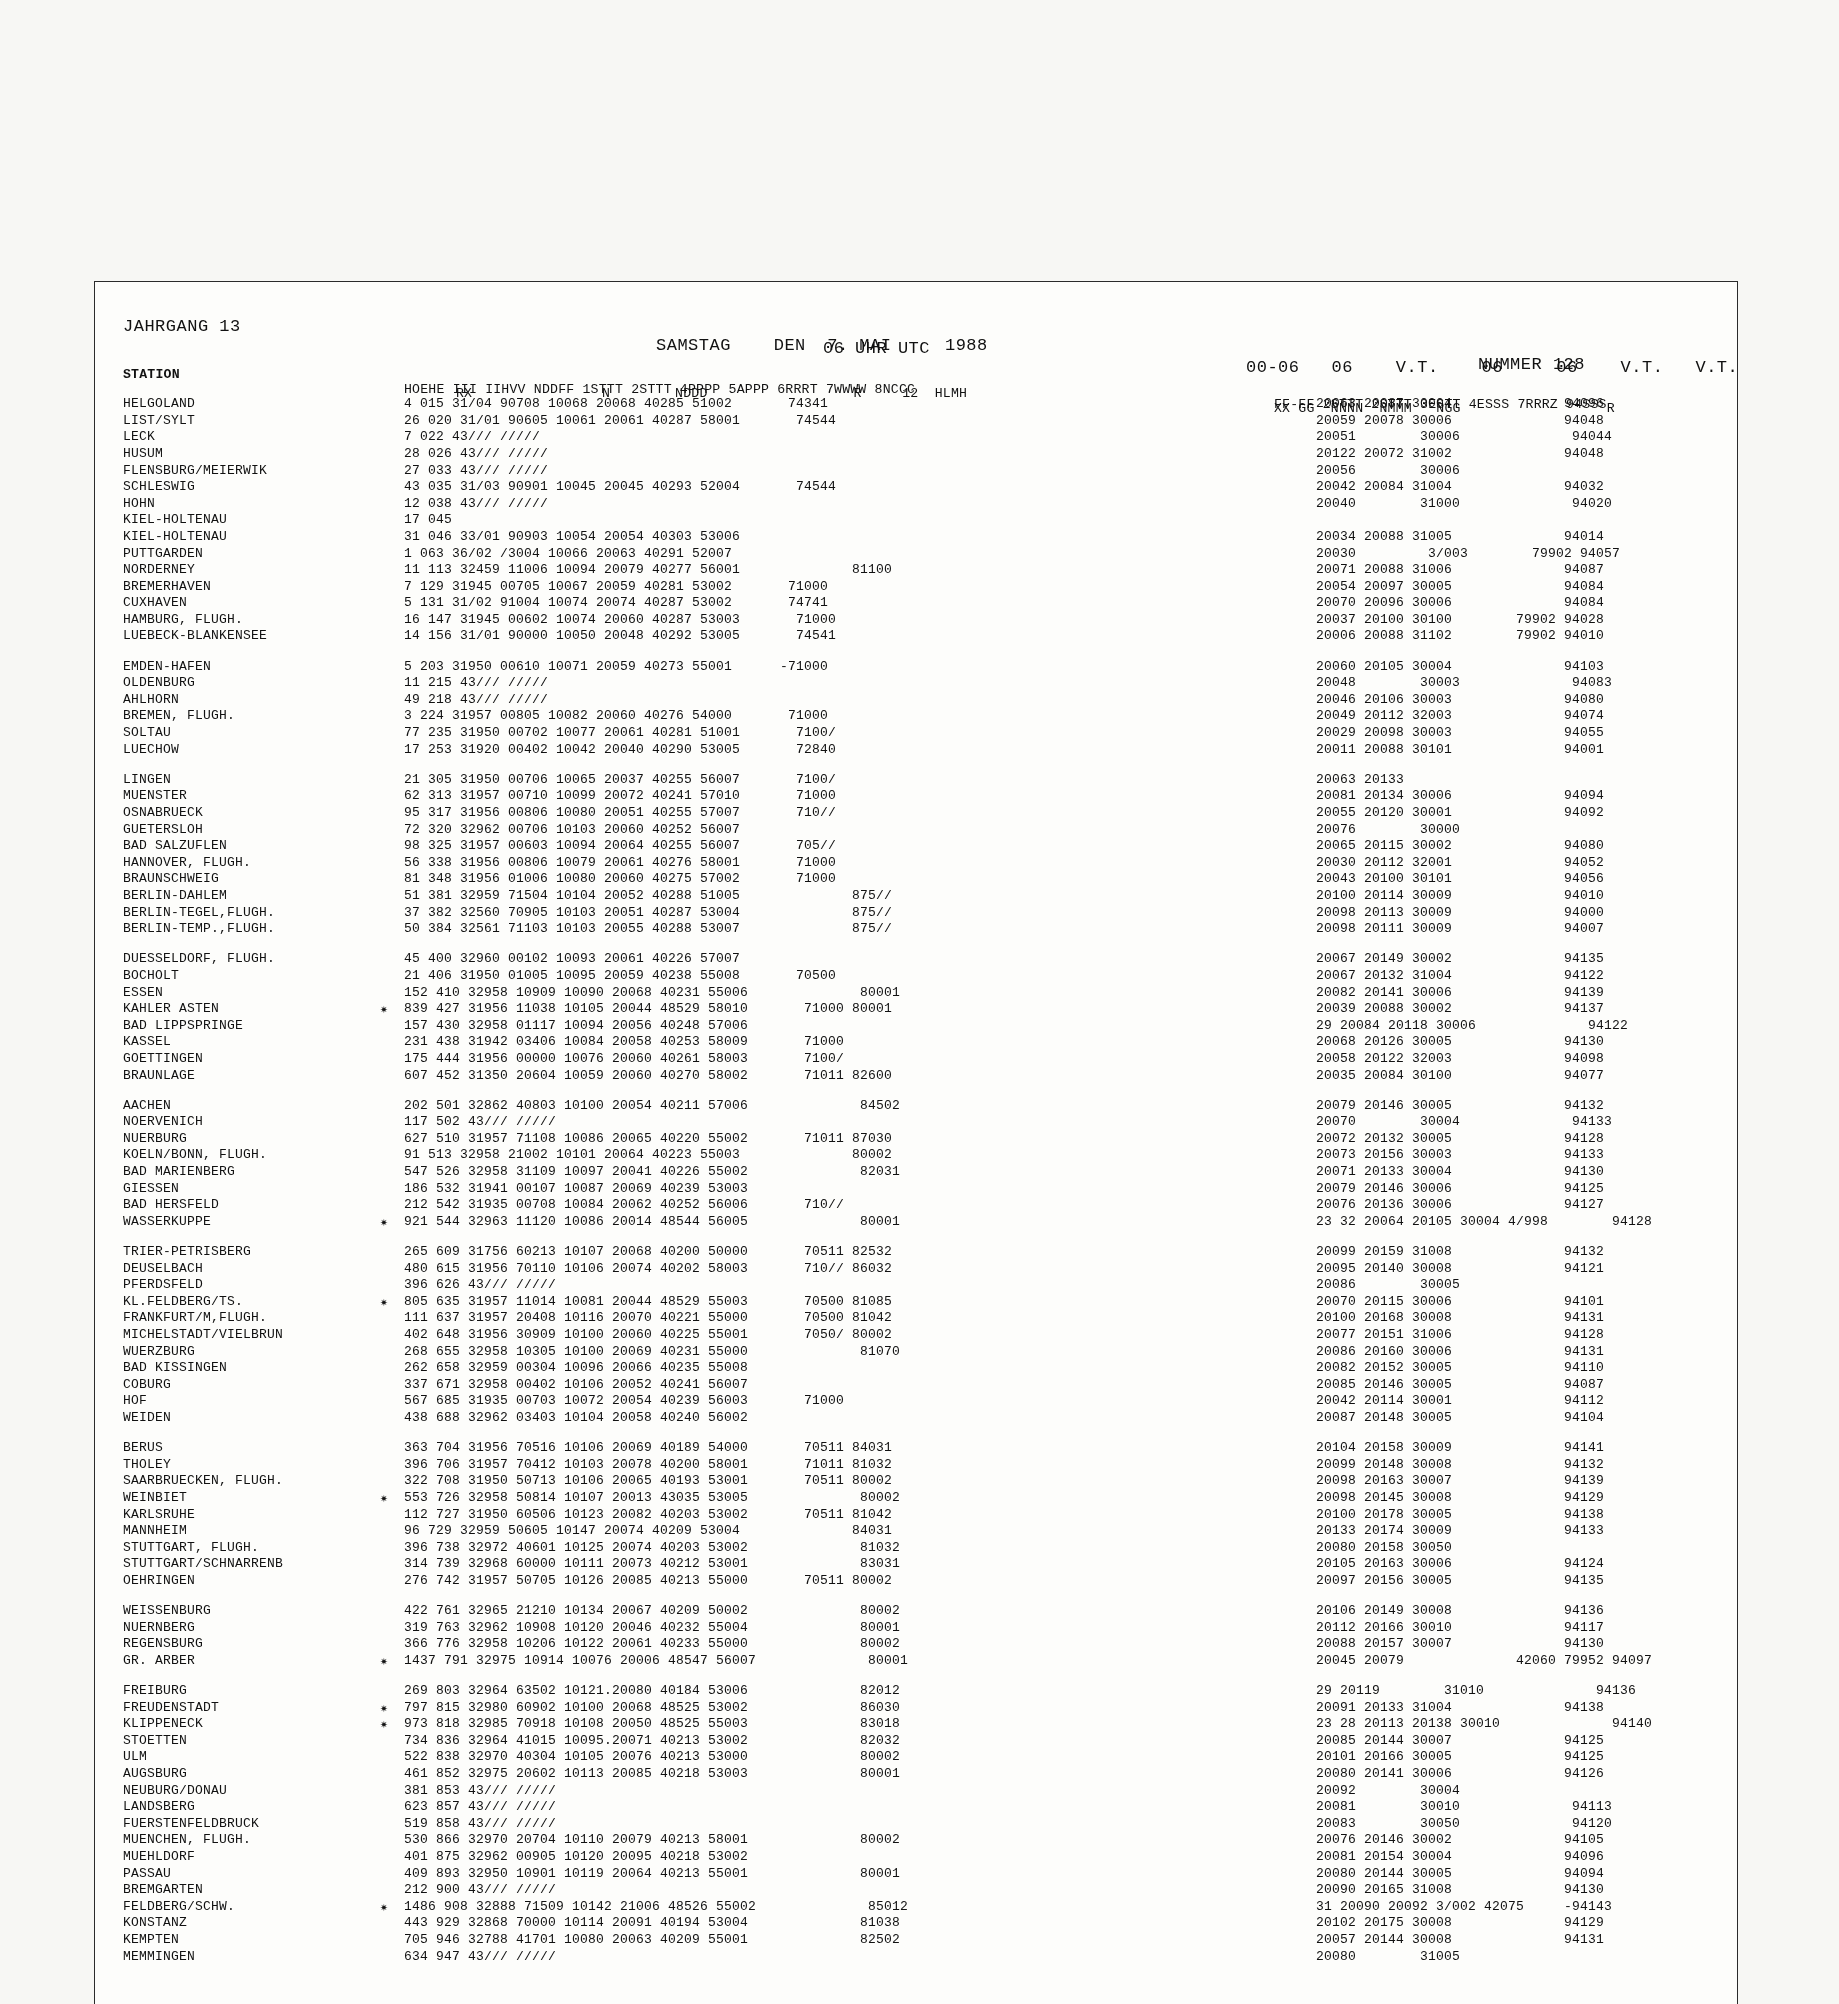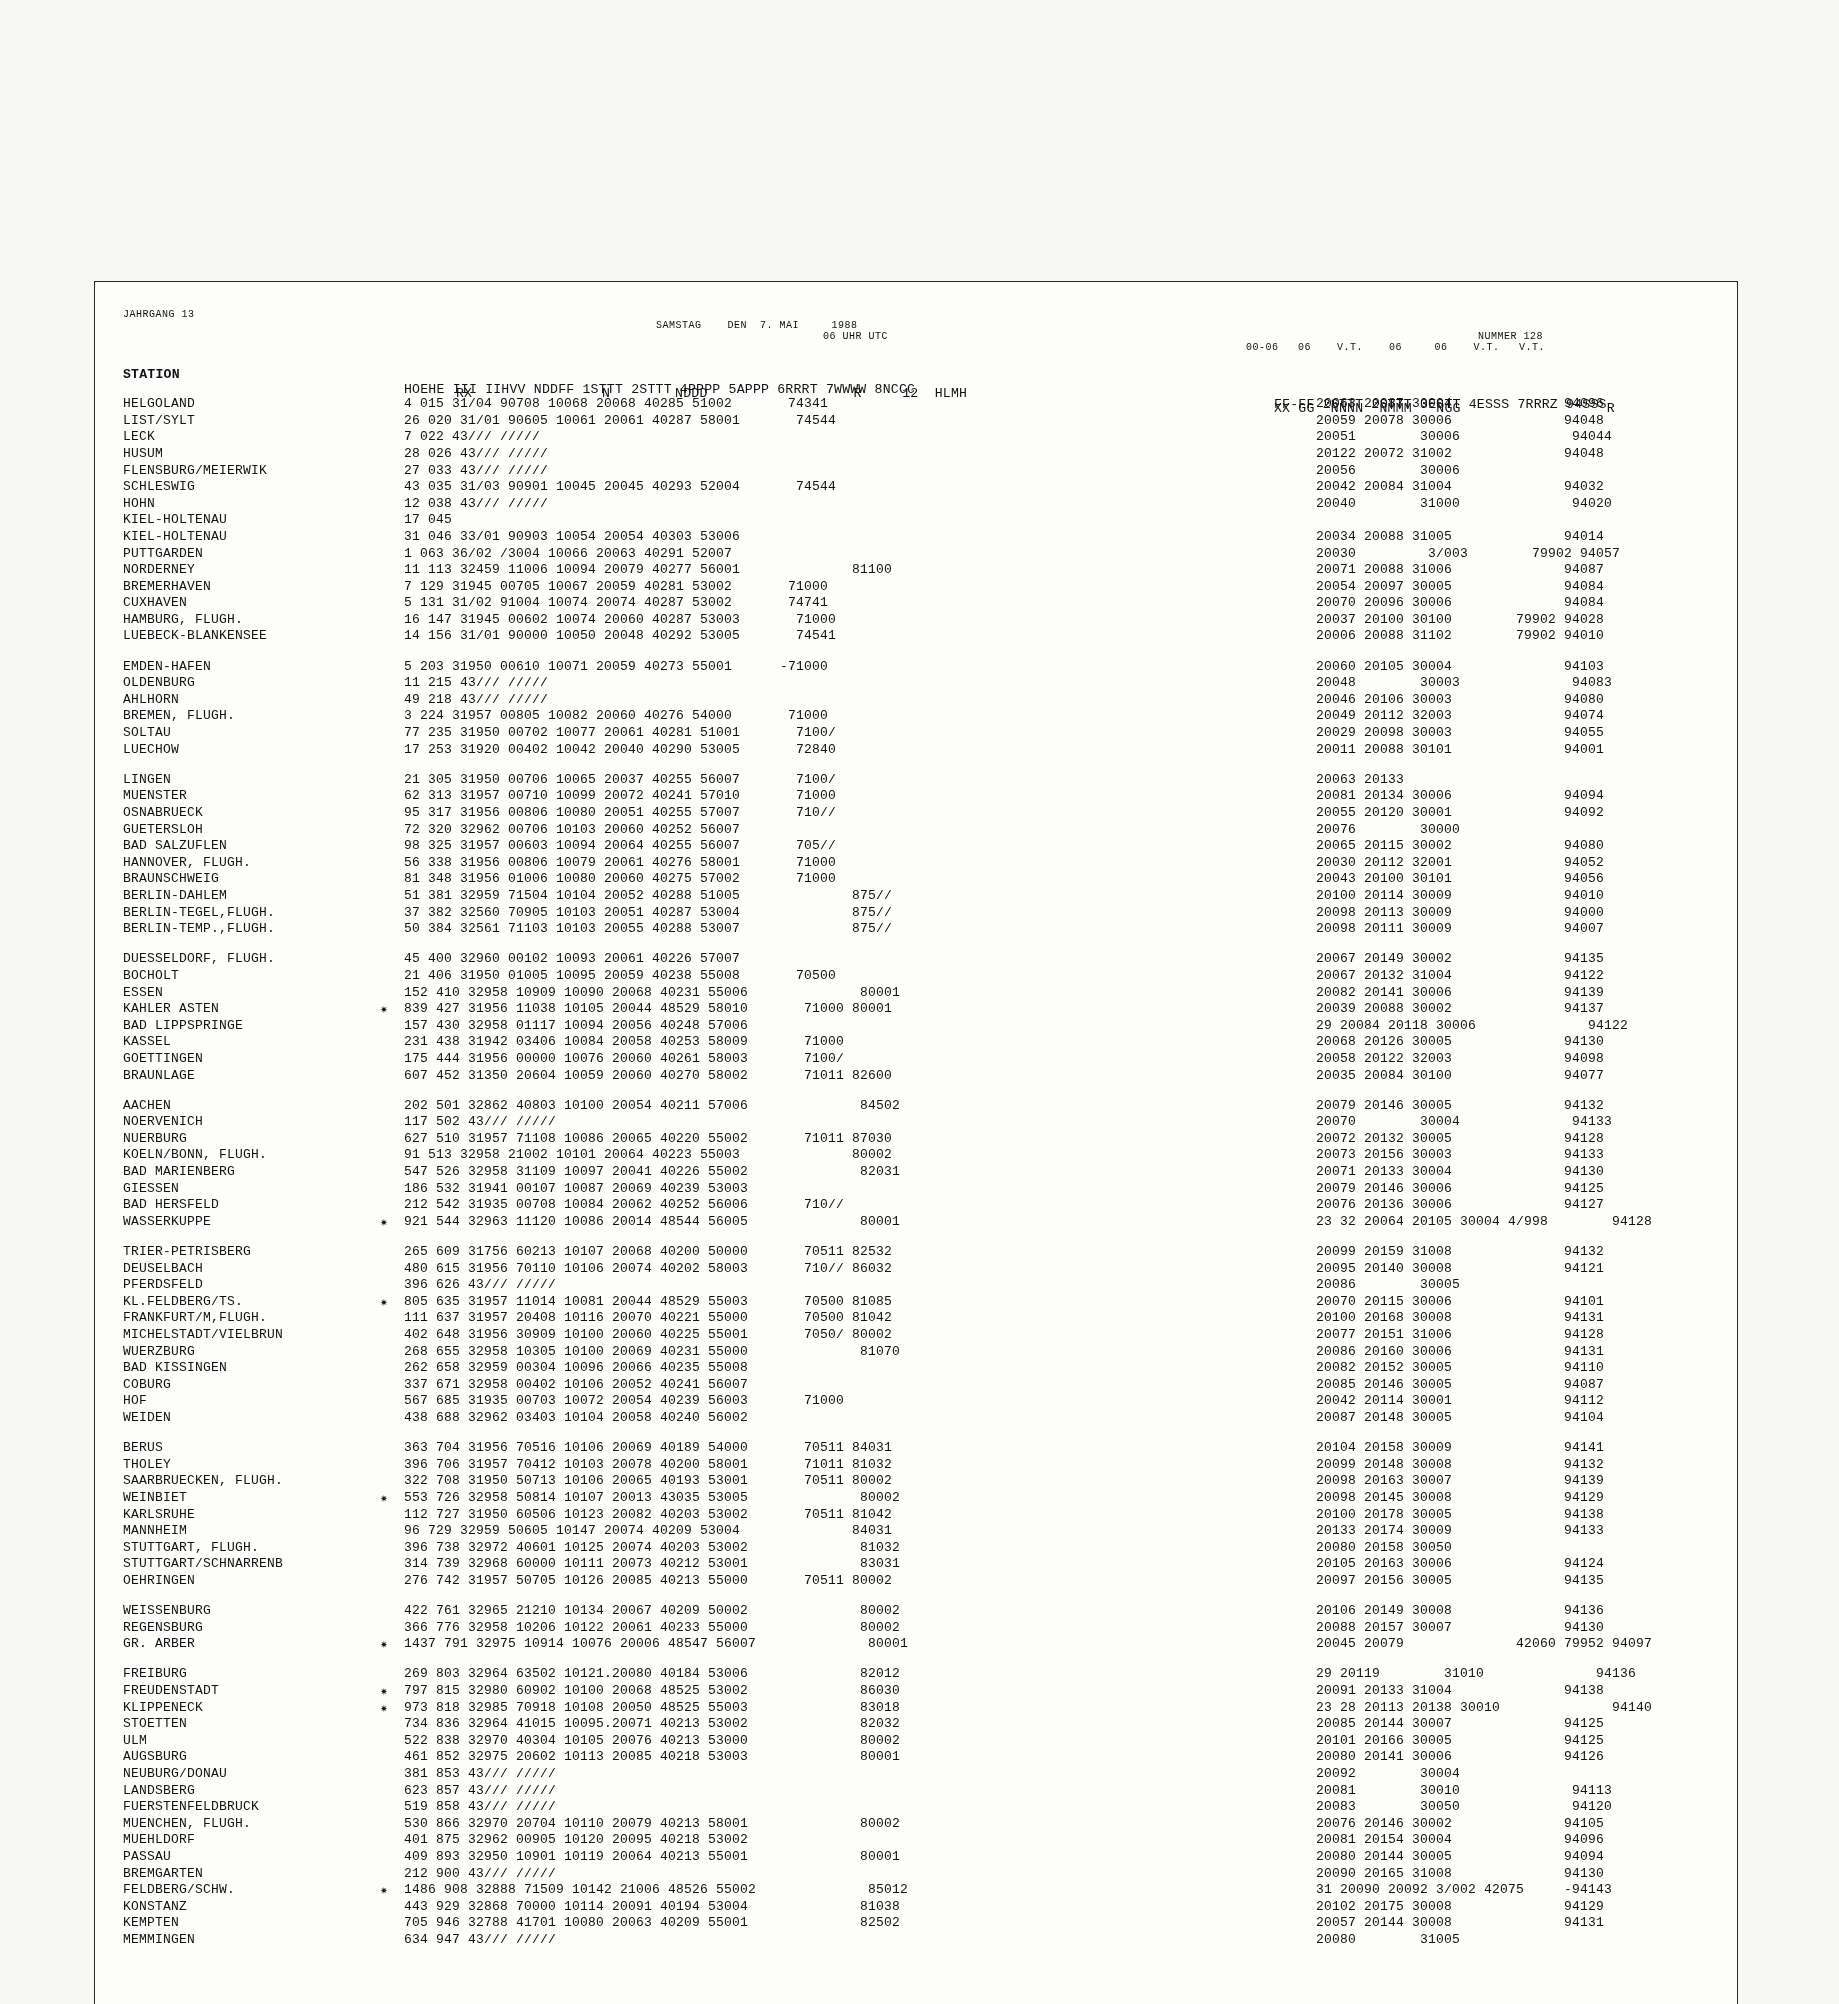--- a/index.html
+++ b/index.html
@@ -34,21 +34,21 @@
   }
   .inner {
     position: absolute;
     left: 28px;
     top: 16px;
     width: 1588px;
   }
   .hdr-line {
     position: relative;
     height: 21.7px;
-    font-size: 10px;
+    font-size: 17px;
     letter-spacing: 0.5px;
     white-space: pre;
   }
   .hdr-line span.cell {
     position: absolute;
     white-space: pre;
   }
   .colhdr {
     position: relative;
     white-space: pre;
@@ -188,20 +188,21 @@
             <div class="row"><span class="c-station">SAARBRUECKEN, FLUGH.</span><span class="c-data">322 708 31950 50713 10106 20065 40193 53001       70511 80002</span><span class="c-rechts">20098 20163 30007              94139</span></div>
             <div class="row"><span class="c-station">WEINBIET</span><span class="c-star">✷</span><span class="c-data">553 726 32958 50814 10107 20013 43035 53005              80002</span><span class="c-rechts">20098 20145 30008              94129</span></div>
             <div class="row"><span class="c-station">KARLSRUHE</span><span class="c-data">112 727 31950 60506 10123 20082 40203 53002       70511 81042</span><span class="c-rechts">20100 20178 30005              94138</span></div>
             <div class="row"><span class="c-station">MANNHEIM</span><span class="c-data">96 729 32959 50605 10147 20074 40209 53004              84031</span><span class="c-rechts">20133 20174 30009              94133</span></div>
             <div class="row"><span class="c-station">STUTTGART, FLUGH.</span><span class="c-data">396 738 32972 40601 10125 20074 40203 53002              81032</span><span class="c-rechts">20080 20158 30050</span></div>
             <div class="row"><span class="c-station">STUTTGART/SCHNARRENB</span><span class="c-data">314 739 32968 60000 10111 20073 40212 53001              83031</span><span class="c-rechts">20105 20163 30006              94124</span></div>
             <div class="row"><span class="c-station">OEHRINGEN</span><span class="c-data">276 742 31957 50705 10126 20085 40213 55000       70511 80002</span><span class="c-rechts">20097 20156 30005              94135</span></div>
           </div>
           <div class="grp">
             <div class="row"><span class="c-station">WEISSENBURG</span><span class="c-data">422 761 32965 21210 10134 20067 40209 50002              80002</span><span class="c-rechts">20106 20149 30008              94136</span></div>
+            <div class="row"><span class="c-station">NUERNBERG</span><span class="c-data">319 763 32962 10908 10120 20046 40232 55004              80001</span><span class="c-rechts">20112 20166 30010              94117</span></div>
             <div class="row"><span class="c-station">REGENSBURG</span><span class="c-data">366 776 32958 10206 10122 20061 40233 55000              80002</span><span class="c-rechts">20088 20157 30007              94130</span></div>
             <div class="row"><span class="c-station">GR. ARBER</span><span class="c-star">✷</span><span class="c-data">1437 791 32975 10914 10076 20006 48547 56007              80001</span><span class="c-rechts">20045 20079              42060 79952 94097</span></div>
           </div>
           <div class="grp">
             <div class="row"><span class="c-station">FREIBURG</span><span class="c-data">269 803 32964 63502 10121.20080 40184 53006              82012</span><span class="c-rechts">29 20119        31010              94136</span></div>
             <div class="row"><span class="c-station">FREUDENSTADT</span><span class="c-star">✷</span><span class="c-data">797 815 32980 60902 10100 20068 48525 53002              86030</span><span class="c-rechts">20091 20133 31004              94138</span></div>
             <div class="row"><span class="c-station">KLIPPENECK</span><span class="c-star">✷</span><span class="c-data">973 818 32985 70918 10108 20050 48525 55003              83018</span><span class="c-rechts">23 28 20113 20138 30010              94140</span></div>
             <div class="row"><span class="c-station">STOETTEN</span><span class="c-data">734 836 32964 41015 10095.20071 40213 53002              82032</span><span class="c-rechts">20085 20144 30007              94125</span></div>
             <div class="row"><span class="c-station">ULM</span><span class="c-data">522 838 32970 40304 10105 20076 40213 53000              80002</span><span class="c-rechts">20101 20166 30005              94125</span></div>
             <div class="row"><span class="c-station">AUGSBURG</span><span class="c-data">461 852 32975 20602 10113 20085 40218 53003              80001</span><span class="c-rechts">20080 20141 30006              94126</span></div>

